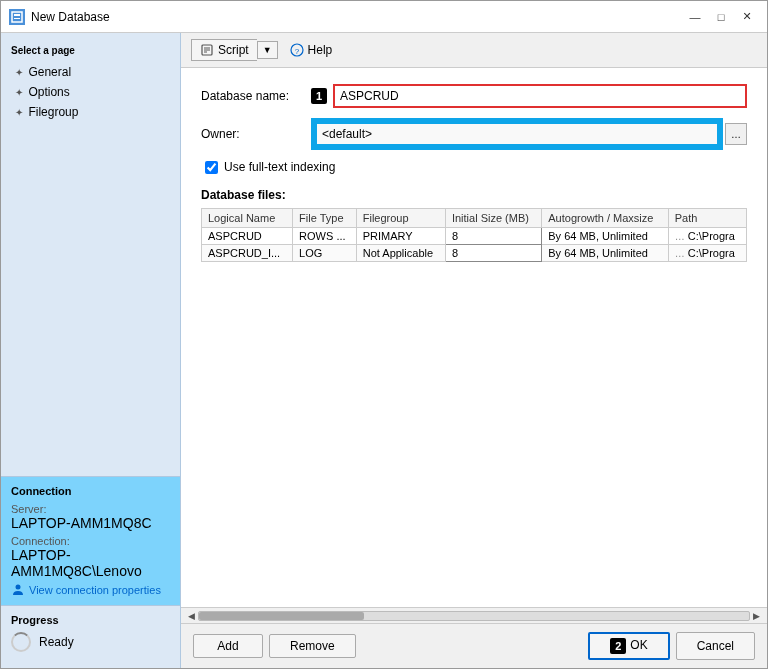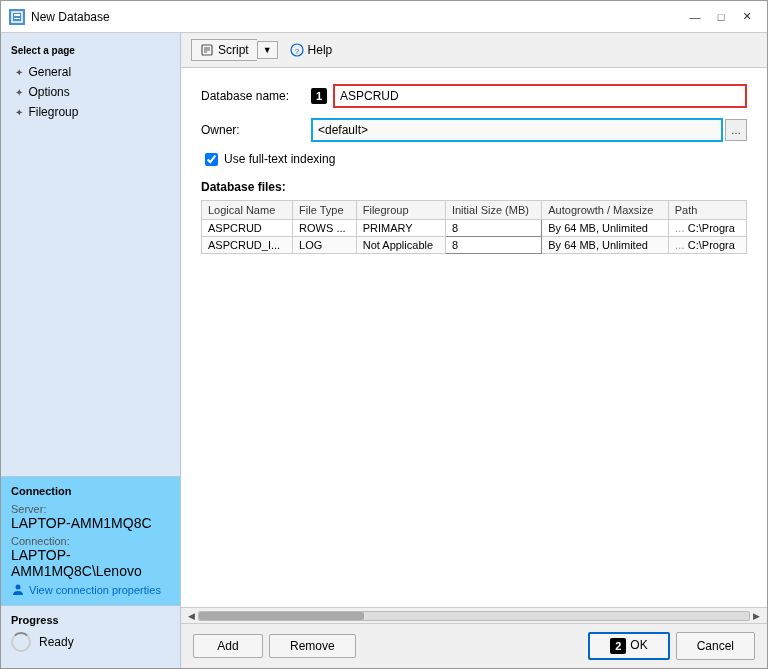--- a/index.html
+++ b/index.html
@@ -227,21 +227,21 @@
       flex: 1;
       padding: 3px 5px;
       border: 2px solid #e03030;
       font-size: 12px;
       outline: none;
     }
 
     .owner-input {
       flex: 1;
       padding: 3px 5px;
-      border: 2px solid #0ea5e9;
+      border: 6px solid #0ea5e9;
       font-size: 12px;
       background: #f9f9f9;
     }
 
     .owner-btn {
       width: 22px;
       height: 22px;
       border: 1px solid #aaa;
       background: #f0f0f0;
       cursor: pointer;

